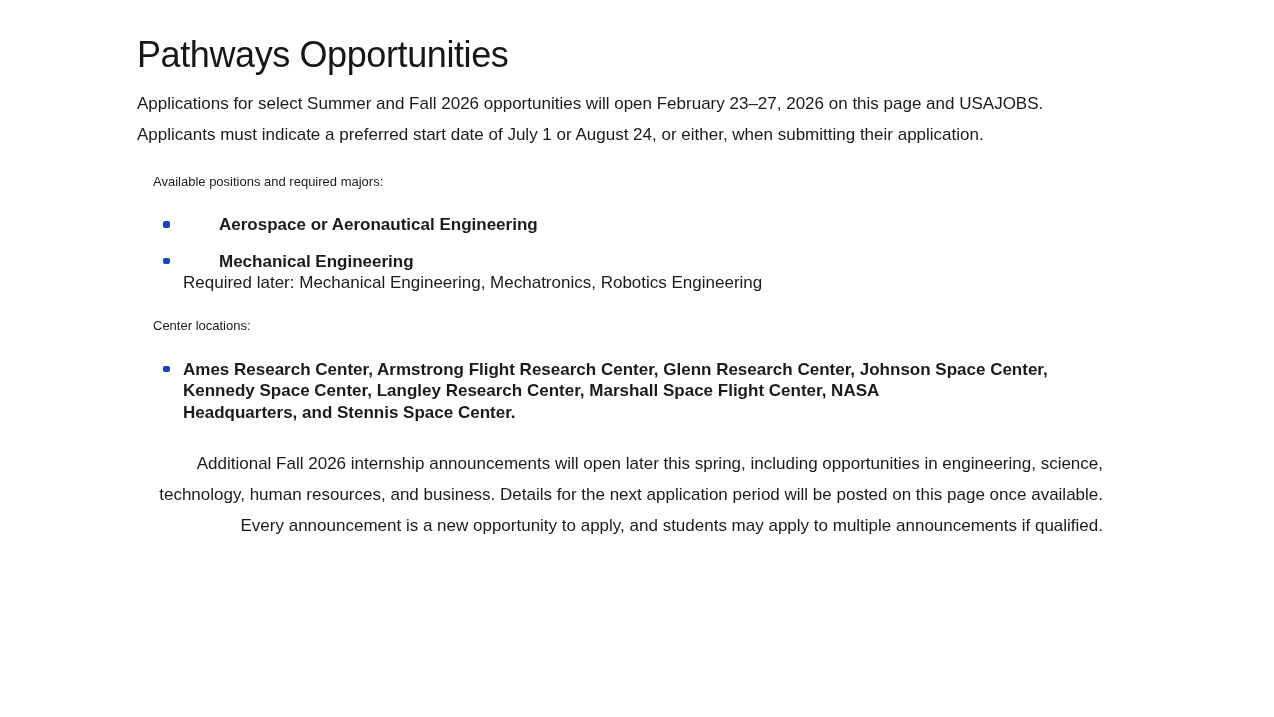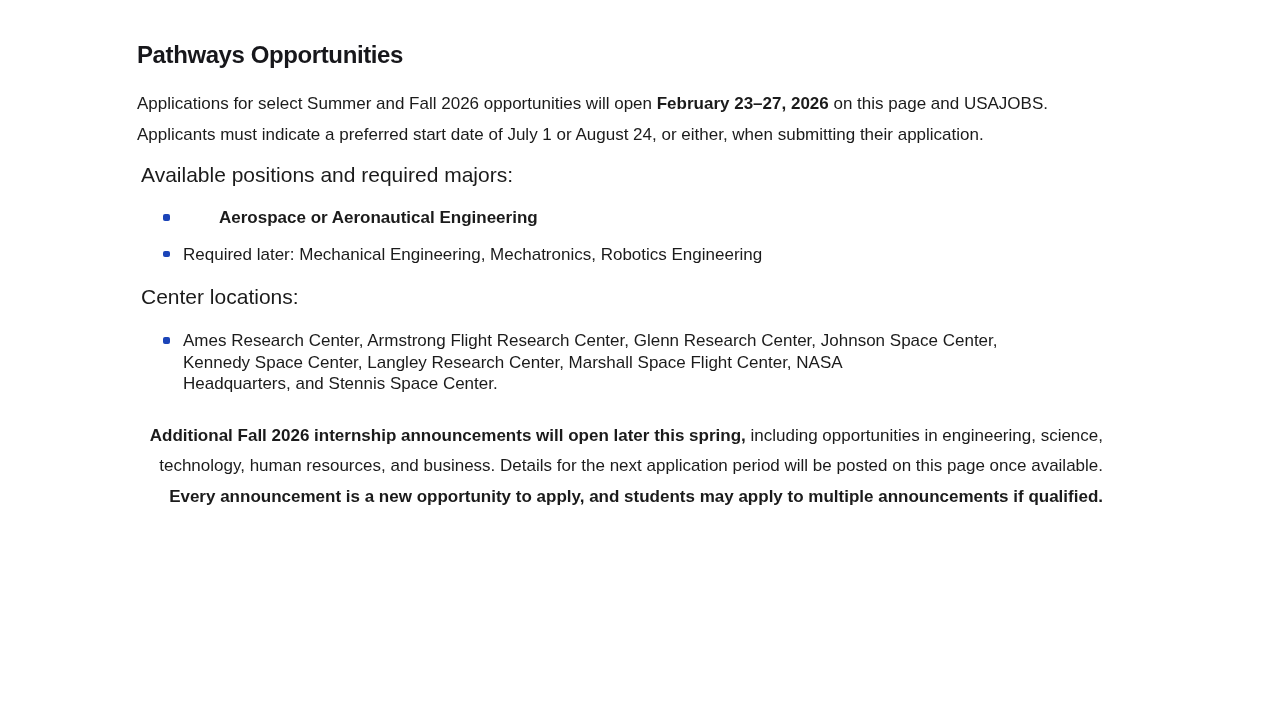--- a/index.html
+++ b/index.html
@@ -18,37 +18,37 @@
     position:relative;
   }
   .content{
     position:absolute;
     left:137px;
     top:34px;
     width:966px;
   }
   .page-title{
     margin:0 0 13px 0;
-    font-size:24px;
+    font-size:36px;
     line-height:42px;
-    font-weight:700;
+    font-weight:400;
     letter-spacing:-0.4px;
     color:var(--title);
   }
   .para{
     margin:0;
     font-size:17px;
     line-height:30.8px;
     font-weight:400;
   }
-  .para b{font-weight:700;}
+  .para b{font-weight:400;}
   .intro{margin-bottom:9px;}
   .section-label{
-    margin:4px;
-    font-size:21px;
+    margin:16px;
+    font-size:13px;
     line-height:30.8px;
   }
   ul.bullet-list{
     list-style:none;
     margin:17px 0 17px 0;
     padding:0 0 0 46px;
   }
   ul.bullet-list > li{
     position:relative;
     font-size:17px;
@@ -61,40 +61,41 @@
     position:absolute;
     left:-20px;
     top:7px;
     width:6.5px;
     height:6.5px;
     background:var(--bullet);
     border-radius:2px;
   }
   .pos-title{display:block;font-weight:700;margin-left:36px;}
   .pos-majors{display:block;font-weight:400;}
-  .locations-list{margin-top:17px;margin-bottom:17px;}
+  .locations-list{margin-top:17px;margin-bottom:17px;font-weight:bold;}
   .locations-text{white-space:pre-line;}
   .closing{margin-top:26px;text-align:right;}
 </style>
 </head>
 <body>
 
 <div class="content">
 
   <h1 class="page-title">Pathways Opportunities</h1>
 
   <p class="para intro"><span>Applications for select Summer and Fall 2026 opportunities will open </span><b>February 23–27, 2026</b><span> on this page and USAJOBS. Applicants must indicate a preferred start date of July 1 or August 24, or either, when submitting their application.</span></p>
 
   <p class="section-label">Available positions and required majors:</p>
 
   <ul class="bullet-list">
     <li>
       <span class="pos-title">Aerospace or Aeronautical Engineering</span>
     </li>
     <li>
+      <span class="pos-title">Mechanical Engineering</span>
       <span class="pos-majors">Required later: Mechanical Engineering, Mechatronics, Robotics Engineering</span>
     </li>
   </ul>
 
   <p class="section-label">Center locations:</p>
 
   <ul class="bullet-list locations-list">
     <li>
       <span class="locations-text">Ames Research Center, Armstrong Flight Research Center, Glenn Research Center, Johnson Space Center,
 Kennedy Space Center, Langley Research Center, Marshall Space Flight Center, NASA

